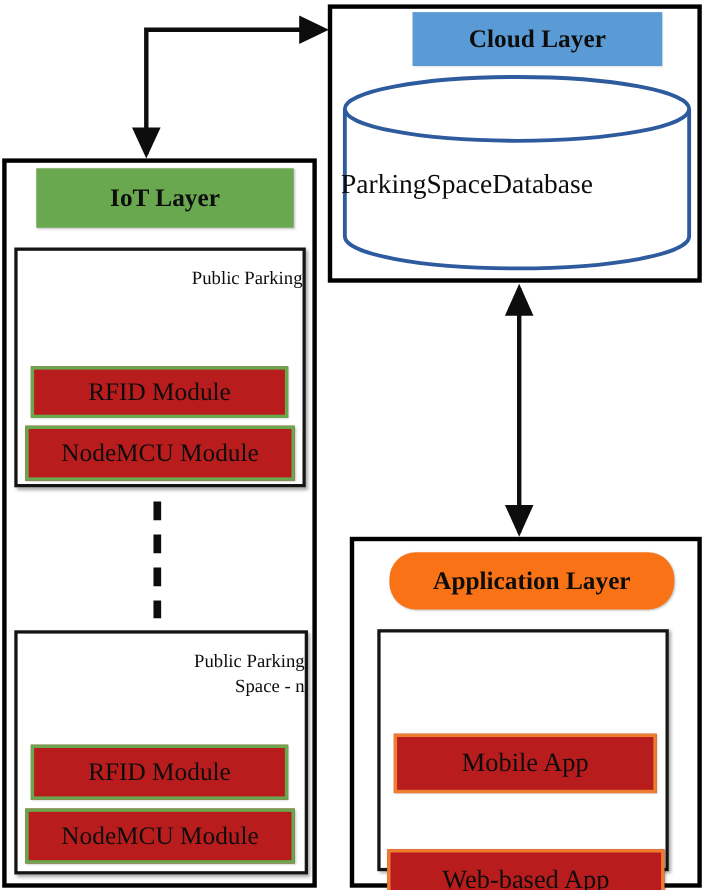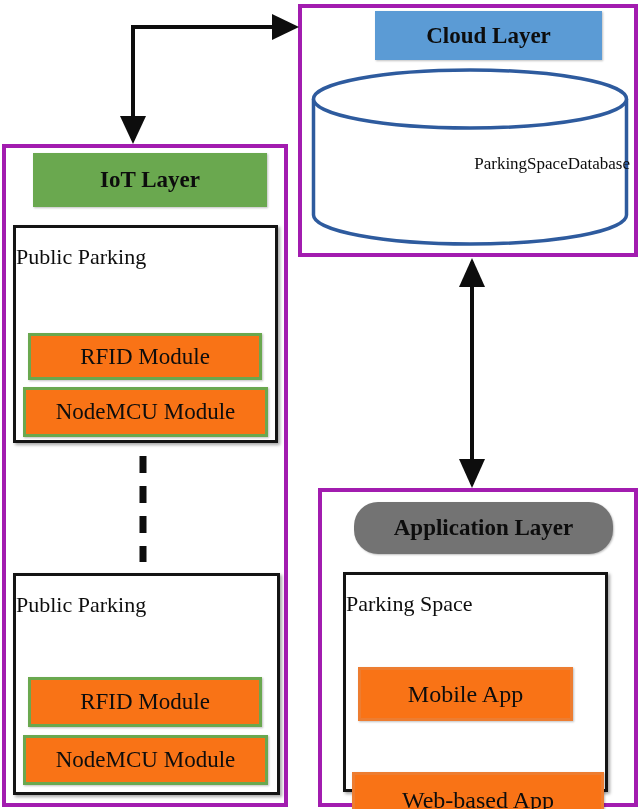--- a/index.html
+++ b/index.html
@@ -14,21 +14,21 @@
     width: 640px;
     height: 809px;
     background: #ffffff;
     overflow: hidden;
   }
   * { box-sizing: border-box; }
 
   .layer-box {
     position: absolute;
     background: #ffffff;
-    border: 4px solid #a21caf;
+    border: 4px solid #000000;
   }
   .layer-header {
     position: absolute;
     display: flex;
     align-items: center;
     justify-content: center;
     font-weight: bold;
     font-size: 23px;
     color: #0d0d0d;
     box-shadow: 1px 1px 2px rgba(0,0,0,0.25);
@@ -36,39 +36,39 @@
   .inner-box {
     position: absolute;
     background: #ffffff;
     border: 3px solid #141414;
     box-shadow: 2px 2px 3px rgba(0,0,0,0.35);
   }
   .inner-title {
     position: absolute;
     left: 0;
     width: 100%;
-    text-align: left;
-    font-size: 22px;
+    text-align: right;
+    font-size: 17px;
     line-height: 1.35;
   }
   .module-box {
     position: absolute;
-    background: #f97316;
+    background: #b91c1c;
     display: flex;
     align-items: center;
     justify-content: center;
     font-size: 23px;
     border: 3px solid #6aa84f;
     box-shadow: 1px 1px 2px rgba(0,0,0,0.25);
   }
   .module-box.orange { border-color: #ed7d31; font-size: 24px; }
 
   .iot-header { background: #6aa84f; }
   .cloud-header { background: #5b9bd5; }
-  .app-header { background: #737373; border-radius: 24px; }
+  .app-header { background: #f97316; border-radius: 24px; }
 
   
   #iot-box { left: 2px; top: 144px; width: 286px; height: 663px; }
   #iot-header { left: 27px; top: 5px; width: 234px; height: 54px; }
   #pps1 { left: 7px; top: 77px; width: 265px; height: 218px; }
   #pps1 .inner-title { top: 14px; }
   #pps1-rfid { left: 12px; top: 105px; width: 234px; height: 47px; }
   #pps1-nodemcu { left: 7px; top: 159px; width: 245px; height: 50px; }
   #ppsn { left: 7px; top: 425px; width: 267px; height: 222px; }
   #ppsn .inner-title { top: 14px; }
@@ -77,30 +77,30 @@
 
   
   #cloud-box { left: 298px; top: 4px; width: 340px; height: 253px; }
   #cloud-header { left: 73px; top: 3px; width: 227px; height: 49px; }
   #cylinder-svg { position: absolute; left: 8px; top: 58px; }
   #db-label {
     position: absolute;
     left: 8px;
     top: 146px;
     width: 320px;
-    text-align: right;
-    font-size: 17px;
+    text-align: left;
+    font-size: 25px;
   }
 
   
   #app-box { left: 318px; top: 488px; width: 320px; height: 319px; }
   #app-header { left: 32px; top: 10px; width: 259px; height: 52px; }
   #res-box { left: 21px; top: 80px; width: 265px; height: 220px; }
   #res-box .inner-title { top: 14px; }
-  #app-mobile { left: 12px; top: 92px; width: 215px; height: 54px; }
+  #app-mobile { left: 12px; top: 92px; width: 239px; height: 54px; }
   #app-web { left: 6px; top: 153px; width: 252px; height: 56px; margin-top: 44px; }
 
   
   #connector-svg {
     position: absolute;
     left: 0;
     top: 0;
     pointer-events: none;
   }
 </style>
@@ -122,20 +122,21 @@
         <span>RFID Module</span>
       </div>
       <div id="pps1-nodemcu" class="module-box">
         <span>NodeMCU Module</span>
       </div>
     </div>
 
     <div id="ppsn" class="inner-box">
       <div class="inner-title">
         <span style="display:block">Public Parking</span>
+        <span style="display:block">Space - n</span>
       </div>
       <div id="ppsn-rfid" class="module-box">
         <span>RFID Module</span>
       </div>
       <div id="ppsn-nodemcu" class="module-box">
         <span>NodeMCU Module</span>
       </div>
     </div>
   </div>
 
@@ -149,21 +150,20 @@
     </svg>
     <div id="db-label">ParkingSpaceDatabase</div>
   </div>
 
   <div id="app-box" class="layer-box">
     <div id="app-header" class="layer-header app-header">
       <span>Application Layer</span>
     </div>
     <div id="res-box" class="inner-box">
       <div class="inner-title">
-        <span style="display:block">Parking Space</span>
       </div>
       <div id="app-mobile" class="module-box orange">
         <span>Mobile App</span>
       </div>
       <div id="app-web" class="module-box orange">
         <span>Web-based App</span>
       </div>
     </div>
   </div>
 

